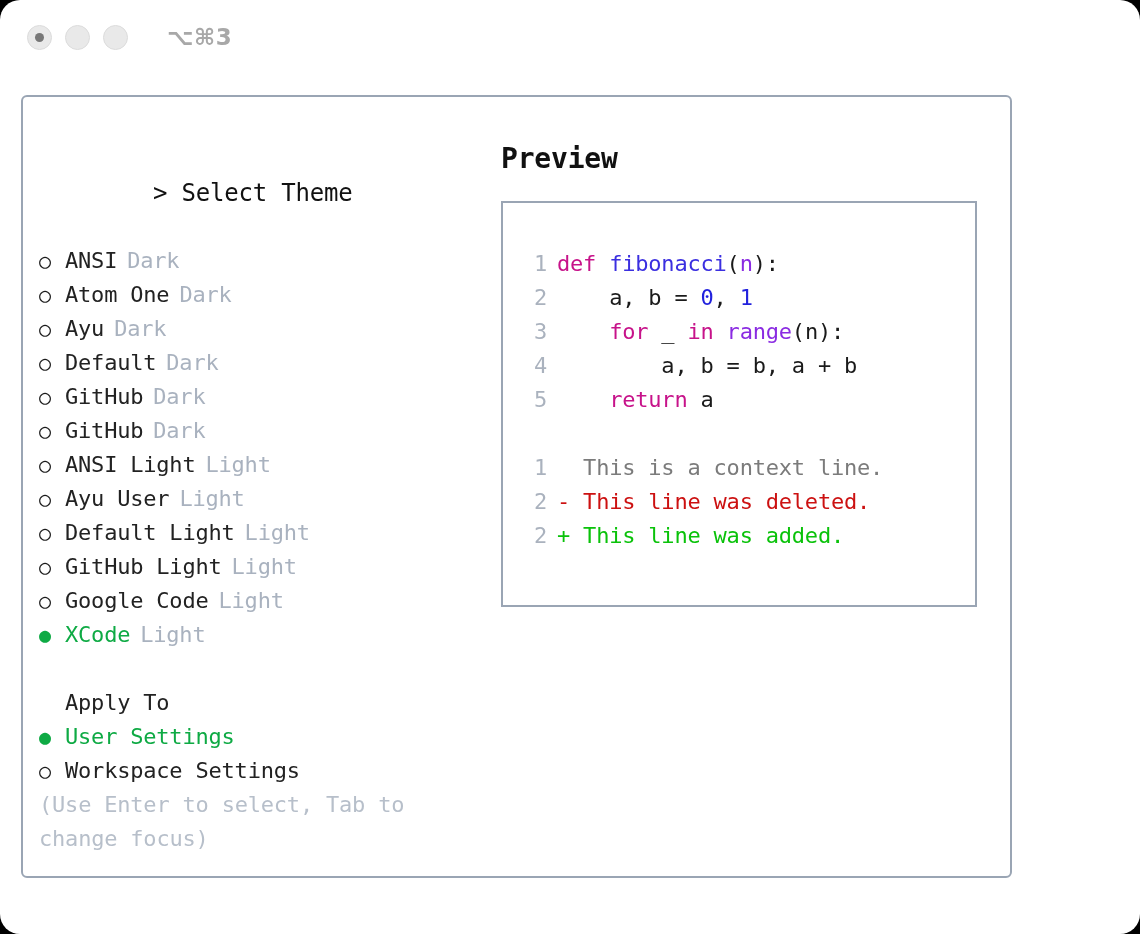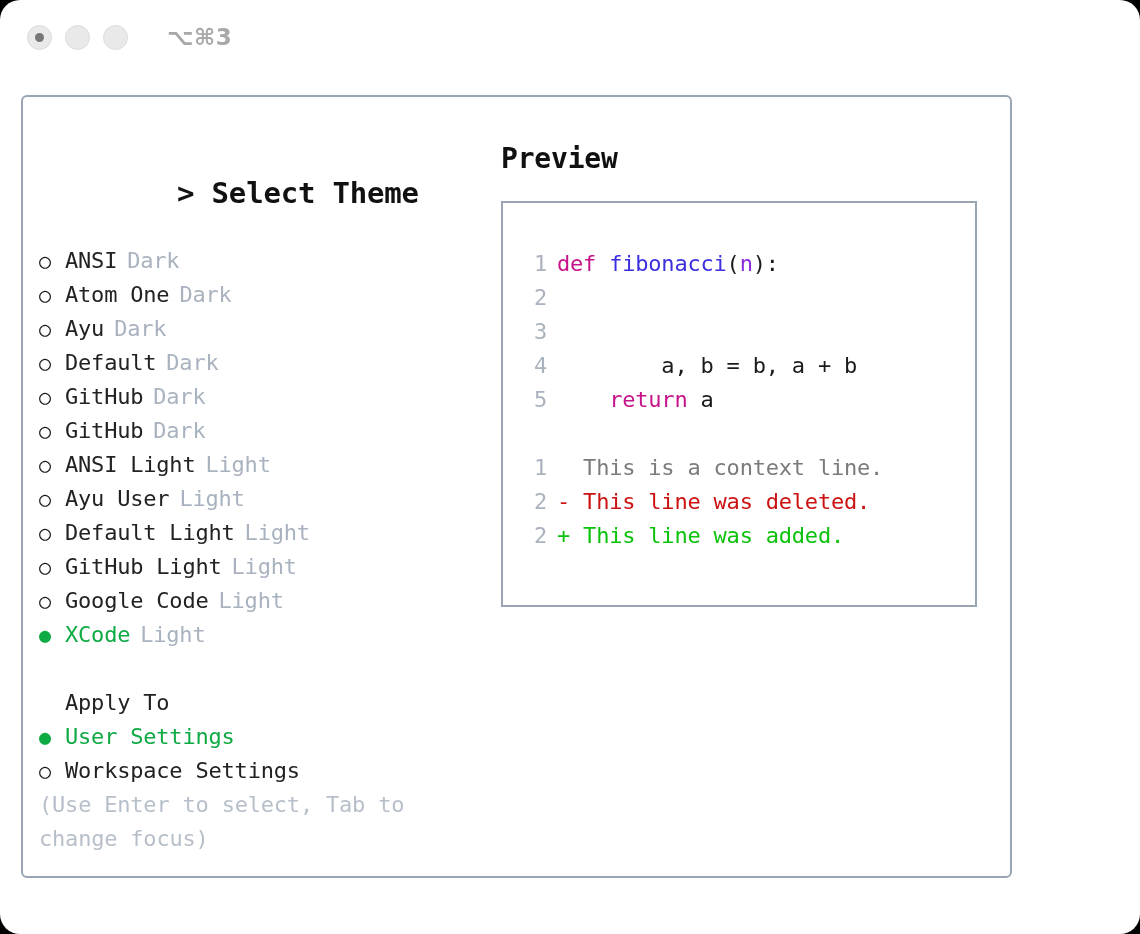--- a/index.html
+++ b/index.html
@@ -86,22 +86,22 @@
 
   
   #theme-column {
     position: absolute;
     left: 16px;
     top: 45px;
     width: 450px;
   }
 
   .section-title {
-    font-size: 29px;
-    font-weight: bold;
+    font-size: 24px;
+    font-weight: normal;
     color: #111111;
     line-height: 34px;
     white-space: pre;
     letter-spacing: -0.2px;
   }
   .section-title .prompt-caret { color: #111111; }
 
   .opt-row {
     display: flex;
     align-items: baseline;
@@ -238,22 +238,22 @@
         </div>
 
       <div id="hint-text">(Use Enter to select, Tab to change focus)</div>
     </div>
 
     <div id="preview-column">
       <div id="preview-title">Preview</div>
       <div id="preview-box">
         <div id="code-block">
             <div class="code-line"><span class="lineno">1</span><span class="code-text"><span class="tok-kw">def</span><span class="tok-plain"> </span><span class="tok-fn">fibonacci</span><span class="tok-punct">(</span><span class="tok-param">n</span><span class="tok-punct">):</span></span></div>
-            <div class="code-line"><span class="lineno">2</span></div>
-            <div class="code-line"><span class="lineno">3</span></div>
+            <div class="code-line"><span class="lineno">2</span><span class="code-text"><span class="tok-plain">    a, b = </span><span class="tok-num">0</span><span class="tok-plain">, </span><span class="tok-num">1</span></span></div>
+            <div class="code-line"><span class="lineno">3</span><span class="code-text"><span class="tok-plain">    </span><span class="tok-kw">for</span><span class="tok-plain"> _ </span><span class="tok-kw">in</span><span class="tok-plain"> </span><span class="tok-builtin">range</span><span class="tok-punct">(n):</span></span></div>
             <div class="code-line"><span class="lineno">4</span><span class="code-text"><span class="tok-plain">        a, b = b, a + b</span></span></div>
             <div class="code-line"><span class="lineno">5</span><span class="code-text"><span class="tok-plain">    </span><span class="tok-kw">return</span><span class="tok-plain"> a</span></span></div>
           </div>
         <div class="diff-gap"></div>
         <div id="diff-block">
             <div class="code-line"><span class="lineno">1</span><span class="code-text diff-context"><span> </span><span> This is a context line.</span></span></div>
             <div class="code-line"><span class="lineno">2</span><span class="code-text diff-del"><span>-</span><span> This line was deleted.</span></span></div>
             <div class="code-line"><span class="lineno">2</span><span class="code-text diff-add"><span>+</span><span> This line was added.</span></span></div>
           </div>
       </div>

